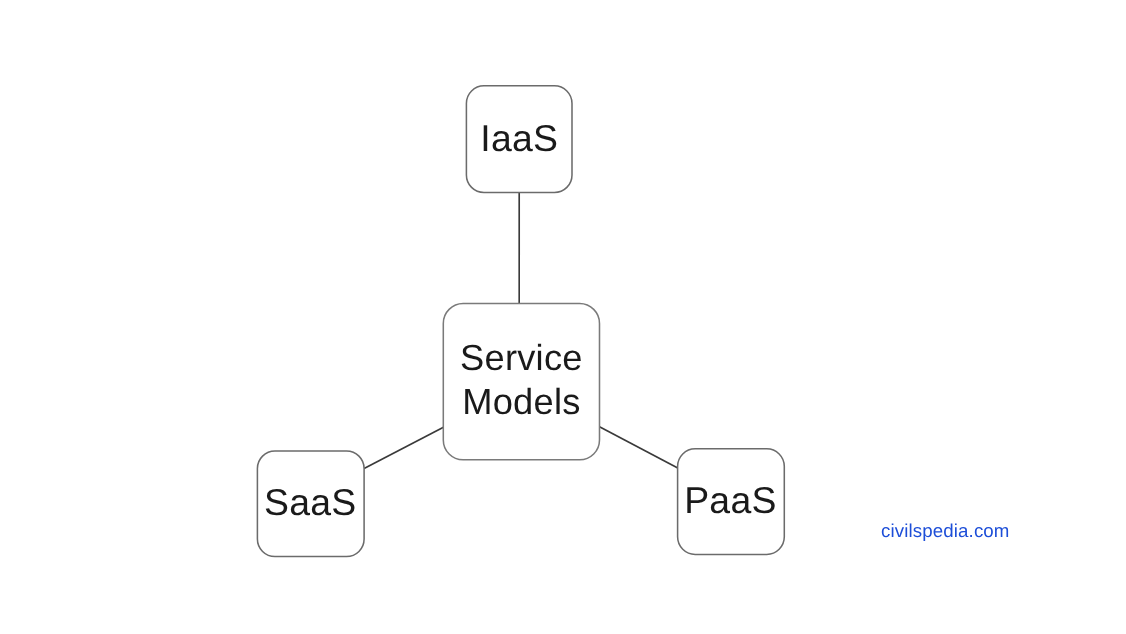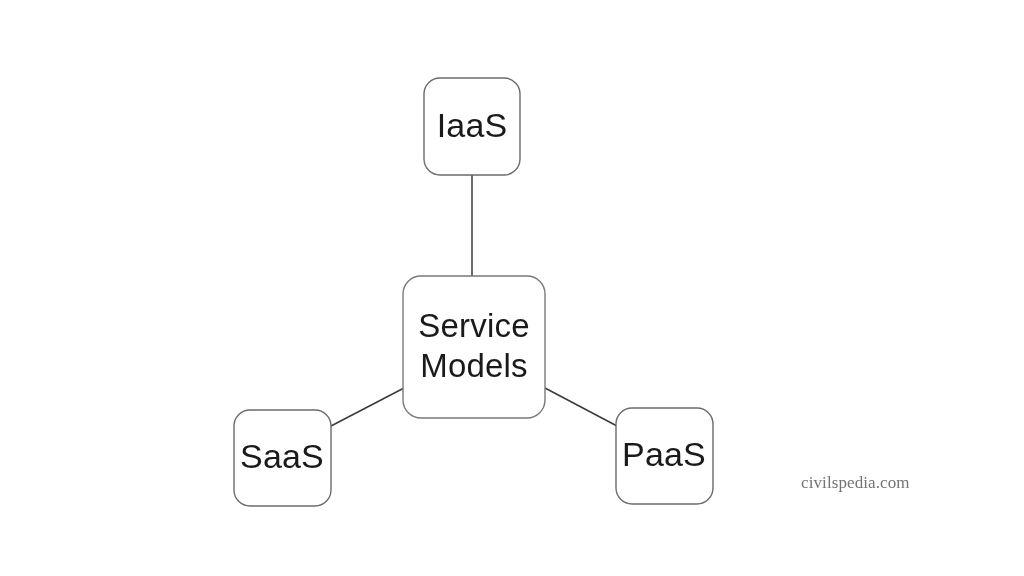--- a/index.html
+++ b/index.html
@@ -52,23 +52,23 @@
     dominant-baseline: middle;
     letter-spacing: 0.2px;
   }
   .node-label.center-label {
     font-size: 33px;
   }
   .watermark {
     position: absolute;
     left: 801px;
     top: 457px;
-    font-family: Liberation Serif, serif;
+    font-family: Liberation Sans, sans-serif;
     font-size: 17px;
-    color: #737373;
+    color: #1d4ed8;
     letter-spacing: 0.1px;
     white-space: nowrap;
   }
 </style>
 </head>
 <body>
 
 <div id="canvas">
 
   <svg id="diagram-svg" viewBox="0 0 1024 576">

